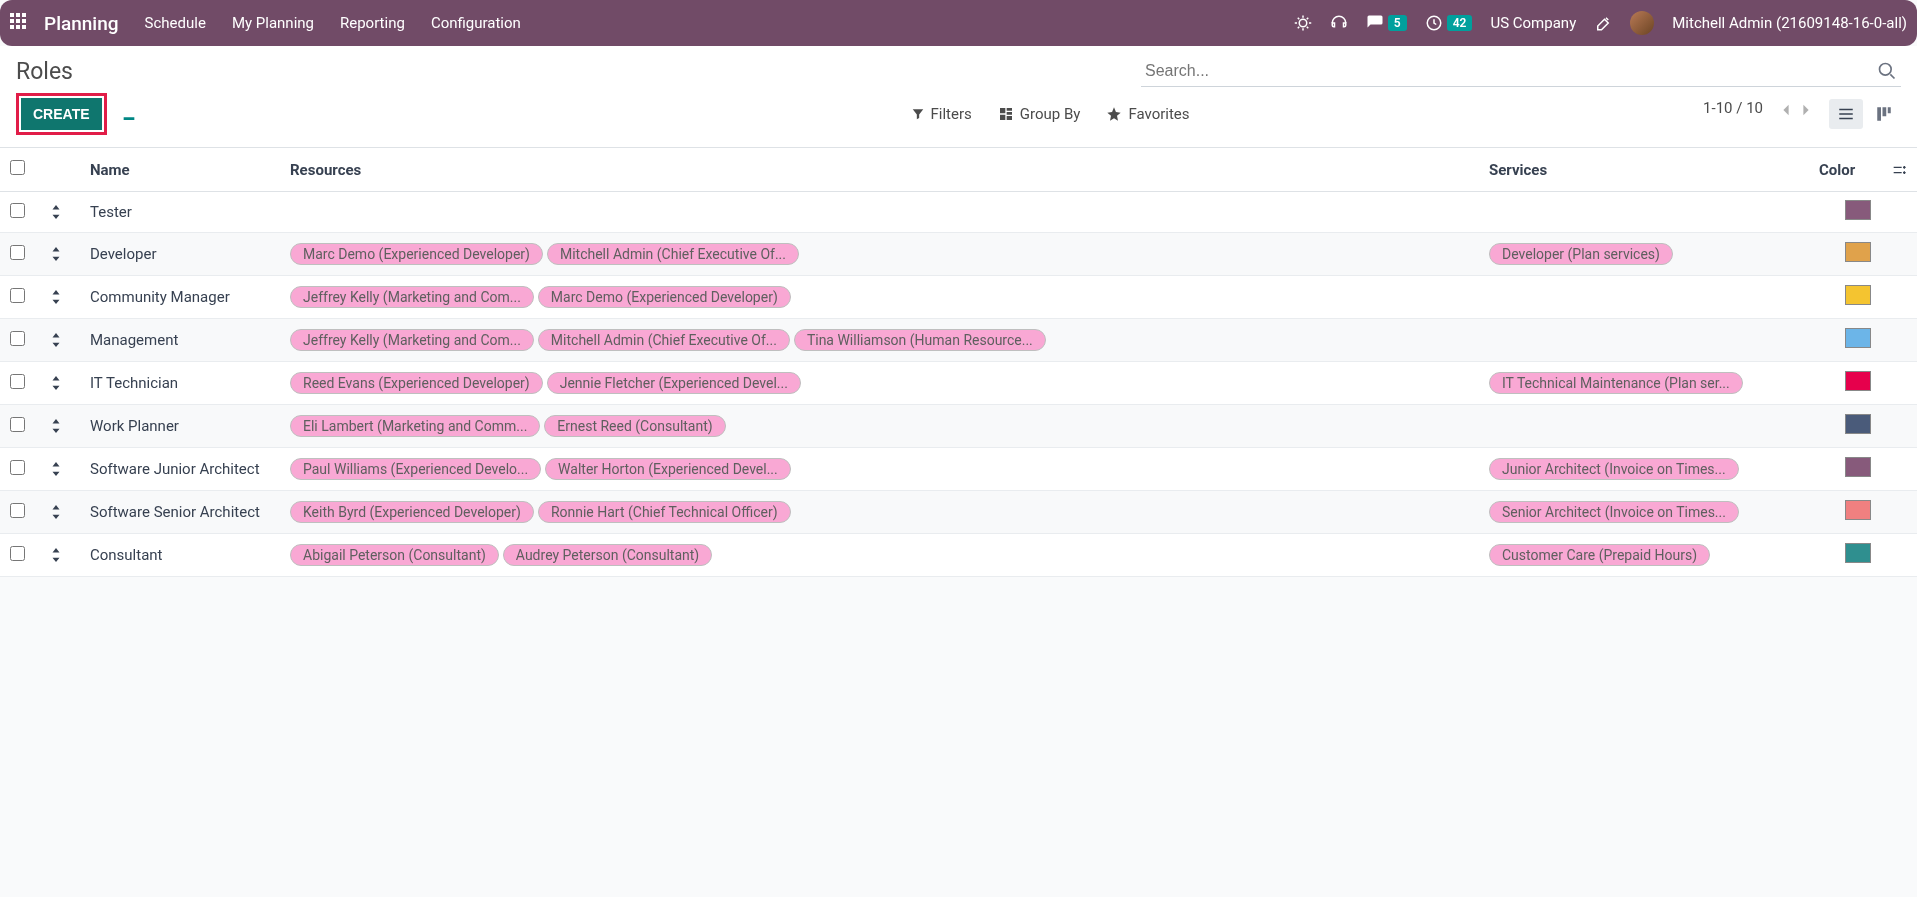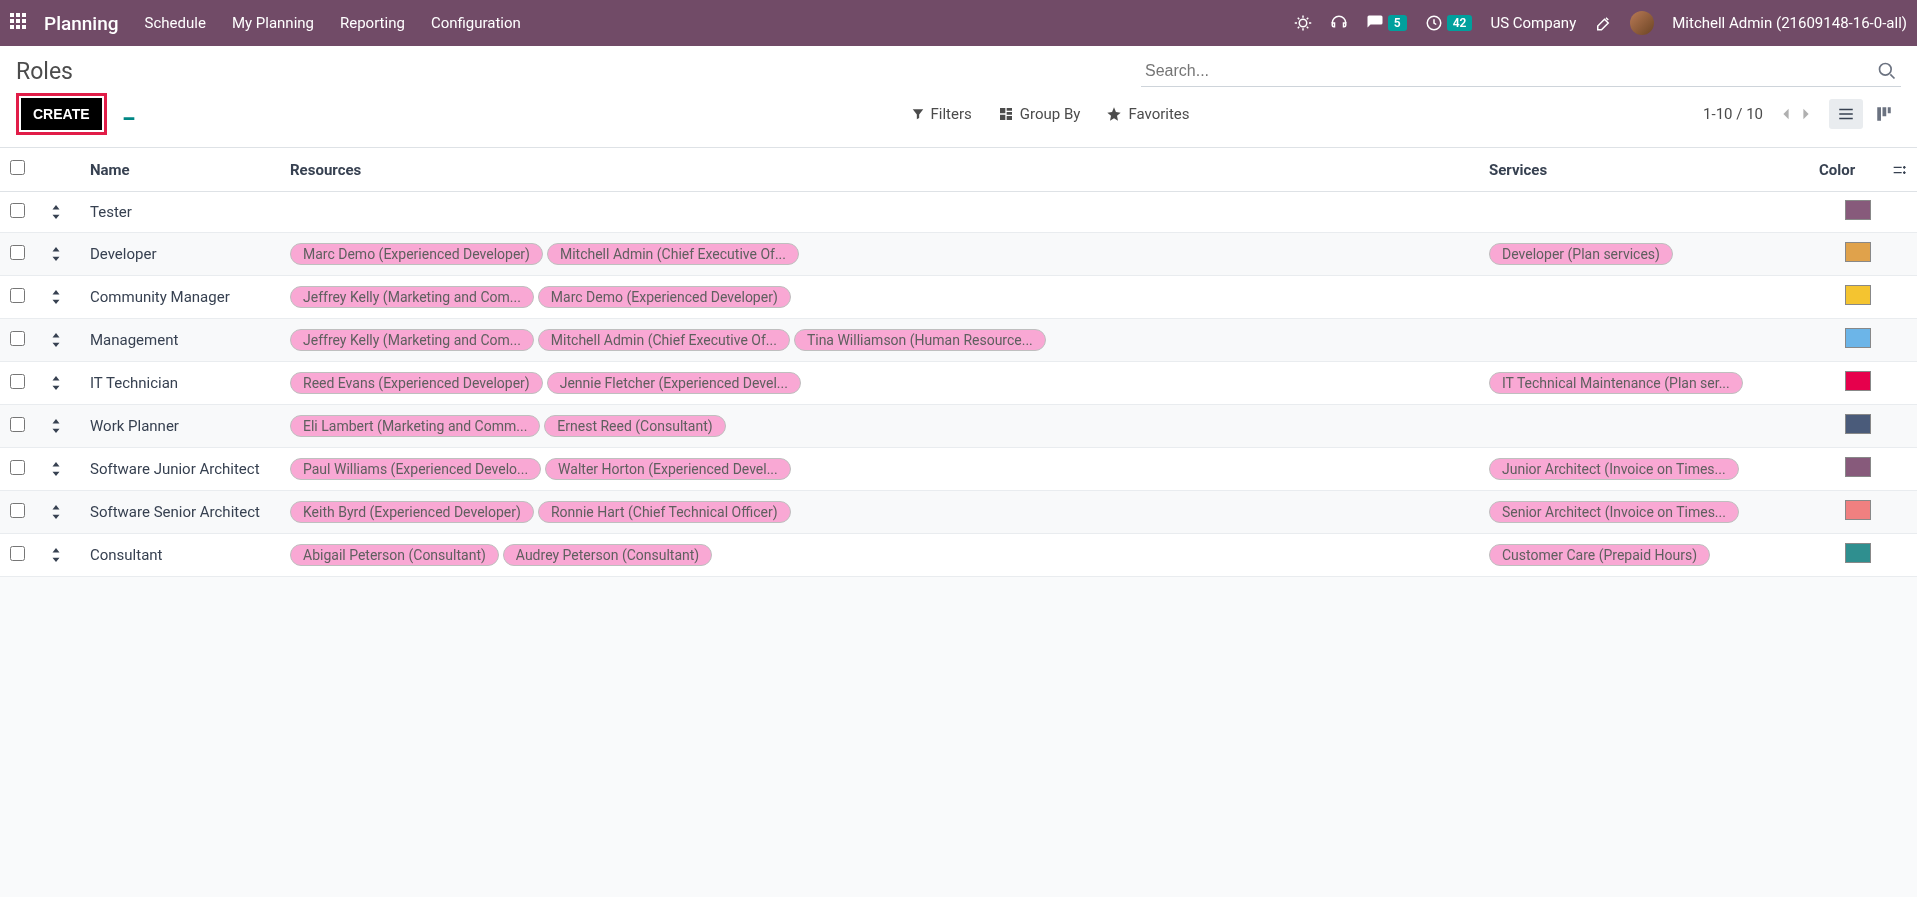--- a/index.html
+++ b/index.html
@@ -1,17 +1,17 @@
 <!DOCTYPE html>
 <html><head>
 <meta charset="utf-8">
 <style>
 * { box-sizing: border-box; margin: 0; padding: 0; }
 body { font-family: -apple-system, BlinkMacSystemFont, "Segoe UI", Roboto, "Helvetica Neue", Arial, sans-serif; font-size: 14px; color: #374151; background: #f9fafb; }
-.topbar { background: #714B67; color: #fff; display: flex; align-items: center; height: 46px; padding: 12px 10px; }
+.topbar { background: #714B67; color: #fff; display: flex; align-items: center; height: 46px; padding: 12px 10px; border-radius: 12px; }
 .topbar .apps-icon { width: 20px; height: 20px; display: grid; grid-template-columns: repeat(3,4px); grid-template-rows: repeat(3,4px); gap: 2px; margin-right: 14px; cursor: pointer; }
 .topbar .apps-icon span { background: #fff; }
 .topbar .brand { font-size: 19px; font-weight: 500; margin-right: 26px; }
 .topbar .menu { display: flex; gap: 26px; }
 .topbar .menu a { color: #fff; text-decoration: none; font-size: 15px; }
 .topbar .spacer { flex: 1; }
 .topbar .right { display: flex; align-items: center; gap: 18px; }
 .topbar .right .ico { width: 18px; height: 18px; display: inline-flex; align-items: center; justify-content: center; cursor: pointer; }
 .topbar .badge-wrap { display: flex; align-items: center; gap: 4px; cursor: pointer; }
 .topbar .badge { background: #00A09D; color: #fff; font-size: 12px; font-weight: 600; padding: 1px 6px; border-radius: 3px; }
@@ -20,26 +20,26 @@
 .topbar .user { font-size: 15px; cursor: pointer; }
 .control-panel { background: #fff; border-bottom: 1px solid #dee2e6; padding: 10px 16px 12px; }
 .cp-row1 { display: flex; align-items: center; }
 .cp-title { font-size: 23px; color: #4c4c4c; }
 .cp-search-wrap { flex: 1; display: flex; justify-content: flex-end; align-items: center; }
 .cp-search { width: 760px; position: relative; border-bottom: 1px solid #ced4da; display: flex; align-items: center; }
 .cp-search input { border: none; outline: none; font-size: 16px; padding: 6px 4px; flex: 1; background: transparent; }
 .cp-search .search-btn { background: none; border: none; cursor: pointer; padding: 4px; color: #6b7280; }
 .cp-row2 { display: flex; align-items: center; margin-top: 6px; }
 .cp-left { display: flex; align-items: center; gap: 10px; }
-.btn-create { background: #000000; color: #fff; border: none; font-weight: 700; font-size: 14px; padding: 8px 12px; cursor: pointer; text-transform: uppercase; }
+.btn-create { background: #0f766e; color: #fff; border: none; font-weight: 700; font-size: 14px; padding: 8px 12px; cursor: pointer; text-transform: uppercase; }
 .highlight-box { border: 3px solid #e11d48; padding: 2px; display: inline-block; }
 .btn-export { background: none; border: none; color: #008784; cursor: pointer; font-size: 16px; padding: 4px; }
 .cp-mid { flex: 1; display: flex; justify-content: flex-start; margin-left: 770px; gap: 26px; }
 .cp-mid .seg { display: flex; align-items: center; gap: 6px; cursor: pointer; color: #4c4c4c; font-size: 15px; }
-.cp-right { display: flex; align-items: center; gap: 14px; }
+.cp-right { display: flex; align-items: flex-start; gap: 14px; }
 .pager { color: #4c4c4c; font-size: 15px; }
 .pager-arrows { display: flex; gap: 2px; }
 .pager-arrows button { background: none; border: none; cursor: pointer; color: #b0b0b0; padding: 4px; font-size: 16px; }
 .view-switch { display: flex; gap: 4px; }
 .view-switch button { background: none; border: none; cursor: pointer; padding: 6px 8px; color: #6b7280; }
 .view-switch button.active { background: #e9ecef; color: #374151; border-radius: 3px; }
 .list-table { width: 100%; border-collapse: collapse; background: #fff; }
 .list-table thead th { text-align: left; padding: 12px 10px; font-weight: 700; color: #374151; border-bottom: 1px solid #dee2e6; font-size: 15px; }
 .list-table tbody tr { border-bottom: 1px solid #e9ecef; }
 .list-table tbody tr:nth-child(even) { background: #f8f9fa; }

